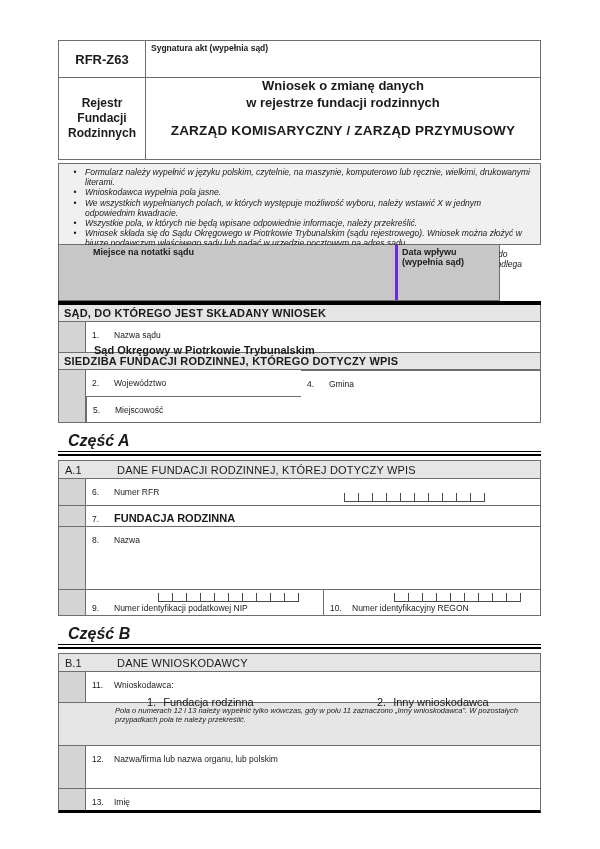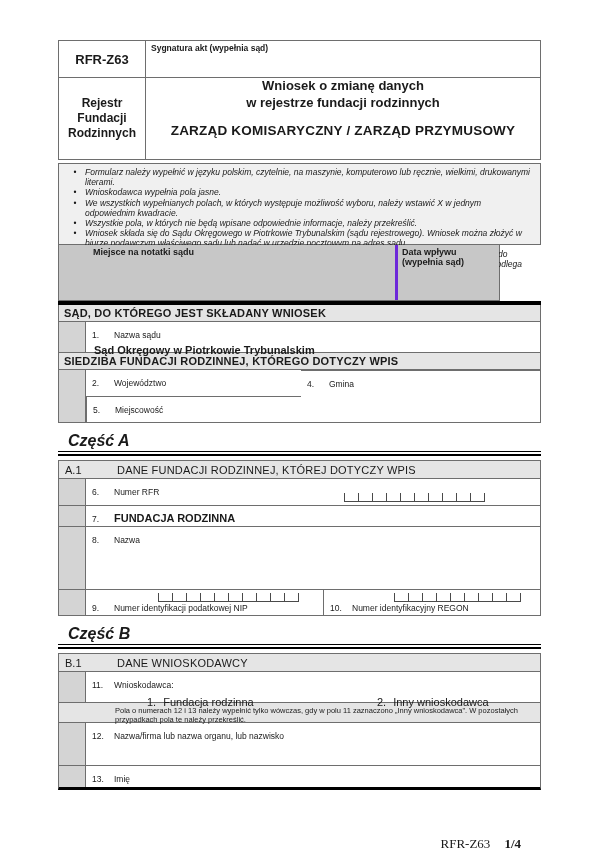--- a/index.html
+++ b/index.html
@@ -76,22 +76,22 @@
   .nr-comb{position:absolute;top:3px;}
   .nr-comb.nip{right:24px;}
   .nr-comb.regon{right:19px;}
   .nr-label{position:absolute;bottom:2px;left:6px;font-size:8.5px;white-space:nowrap;}
 
   
   .opts{position:relative;margin-top:4px;font-size:11px;}
   .opt1{margin-left:55px;}
   .opt2{position:absolute;left:285px;top:0;}
   .optnum{margin-right:7px;}
-  .note-row{background:#e5e5e5;border-bottom:1px solid #6e6e6e;height:20px;box-sizing:border-box;
-    padding:3px 10px 0 56px;font-size:7.5px;line-height:1.25;}
+  .note-row{background:#e5e5e5;border-bottom:1px solid #6e6e6e;height:43px;box-sizing:border-box;
+    padding:3px 10px 0 56px;font-size:7.5px;font-style:italic;line-height:1.25;}
   .b1-table{border-bottom:3px solid #000;}
 
   .footer{margin-top:46px;text-align:right;padding-right:20px;font-family:"Liberation Serif",serif;
     font-size:13px;}
   .footer .pg{font-weight:bold;margin-left:14px;}
 </style>
 </head>
 <body>
 
 <div class="page">
@@ -254,21 +254,21 @@
           <div class="opts">
             <span class="opt1"><span class="optnum">1.</span><span>Fundacja rodzinna</span></span>
             <span class="opt2"><span class="optnum">2.</span><span>Inny wnioskodawca</span></span>
           </div>
         </div>
       </div>
       <div class="note-row">Pola o numerach 12 i 13 należy wypełnić tylko wówczas, gdy w polu 11 zaznaczono „Inny wnioskodawca”. W pozostałych przypadkach pola te należy przekreślić.</div>
       <div class="pt-row h42">
         <div class="strip"></div>
         <div class="farea fpad">
-          <span class="fnum">12.</span><span class="flabel">Nazwa/firma lub nazwa organu, lub nazwisko</span>
+          <span class="fnum">12.</span><span class="flabel">Nazwa/firma lub nazwa organu, lub polskim</span>
         </div>
       </div>
       <div class="pt-row h21">
         <div class="strip"></div>
         <div class="farea fpad">
           <span class="fnum">13.</span><span class="flabel">Imię</span>
         </div>
       </div>
     </div>
 

